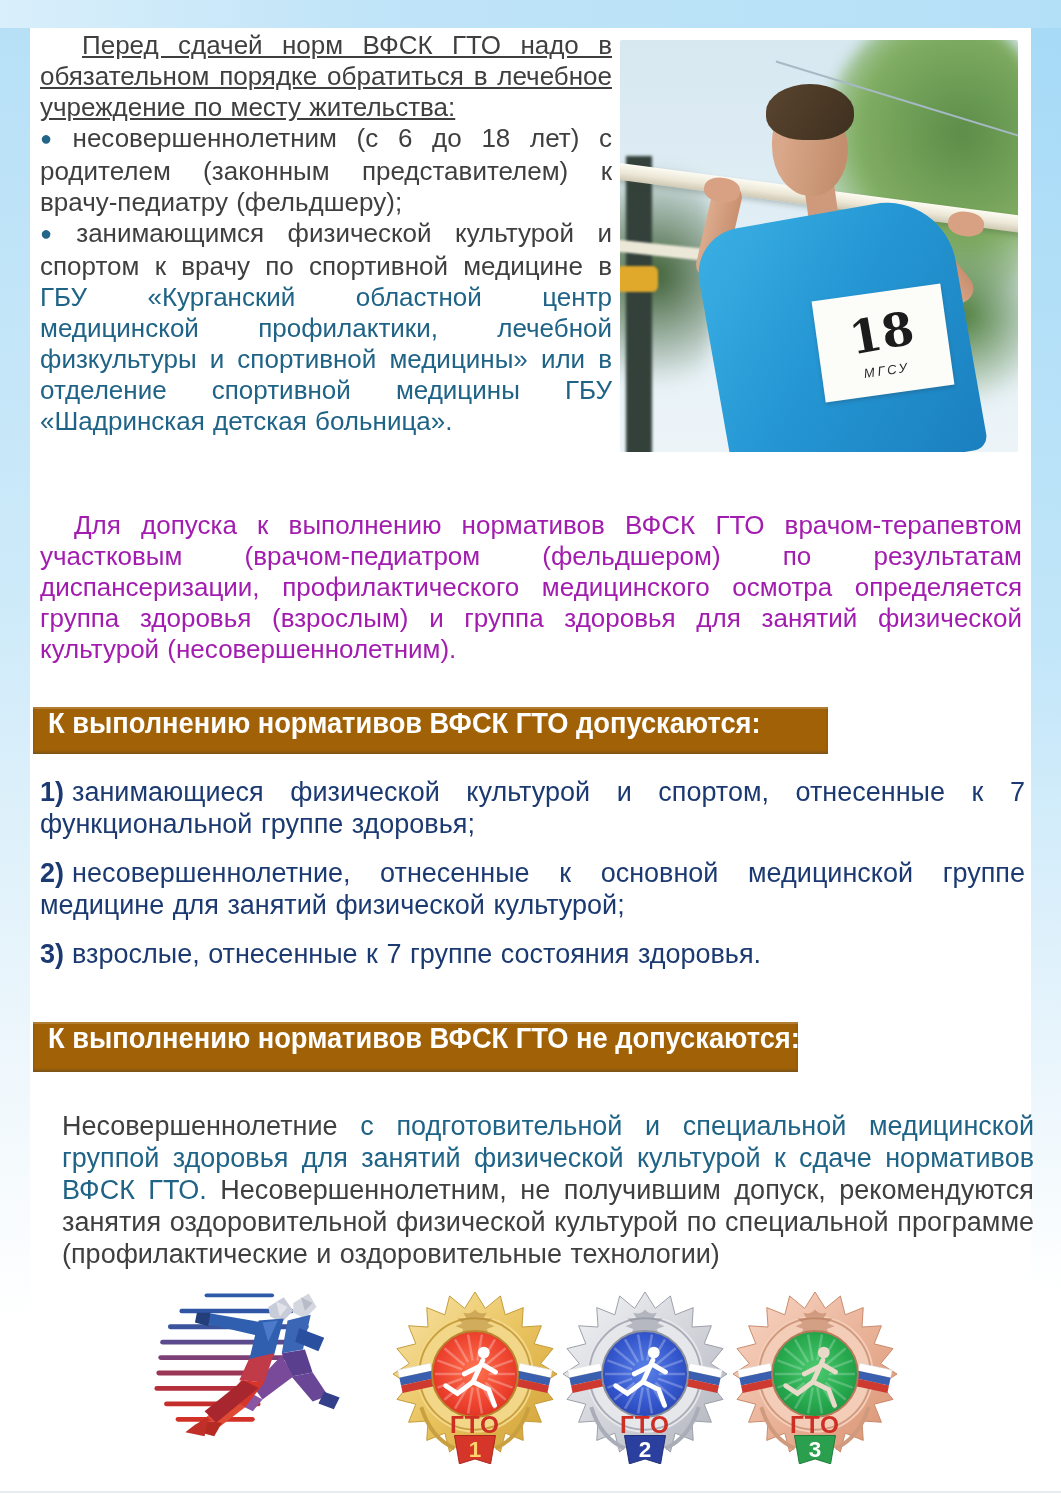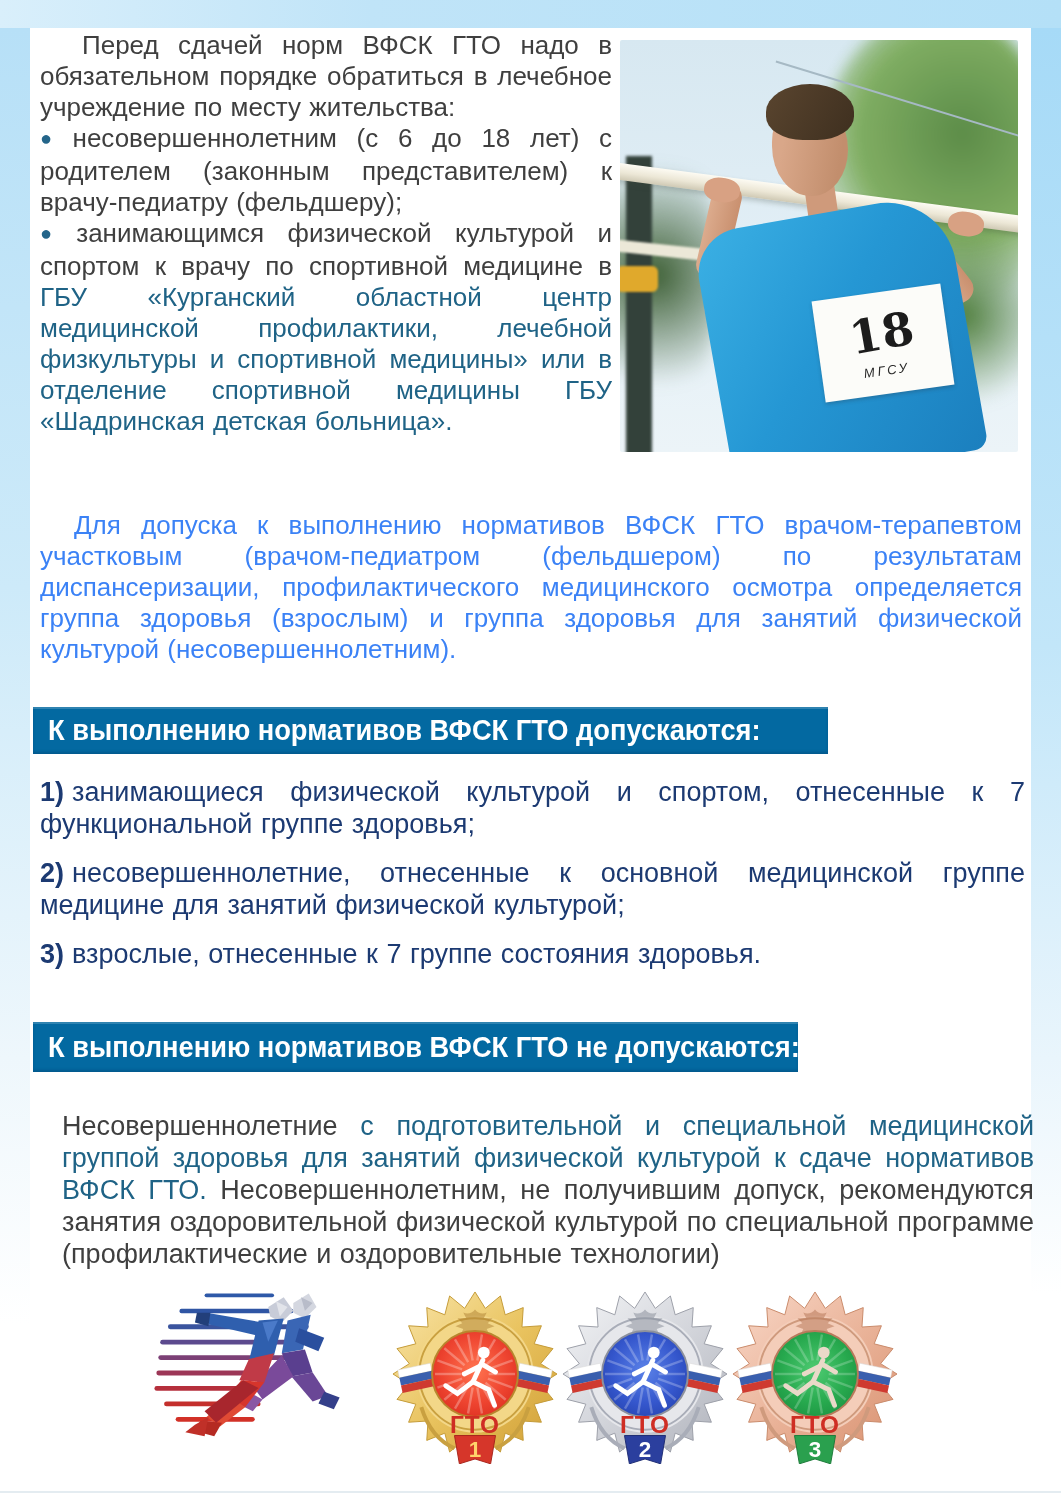--- a/index.html
+++ b/index.html
@@ -11,30 +11,30 @@
   .frame-left{position:absolute;left:0;top:28px;width:30px;height:1472px;
      background:linear-gradient(180deg,#b7e0f7 0%,#cdeaf9 38%,#eef7fc 70%,#ffffff 88%);}
   .frame-right{position:absolute;right:0;top:28px;width:30px;height:1472px;
      background:linear-gradient(180deg,#a6daf7 0%,#c2e6f9 42%,#e9f5fc 70%,#ffffff 86%);}
   .bottom-line{position:absolute;left:0;top:1491px;width:1061px;height:2px;background:#e4ecf1;}
 
   
   .intro{position:absolute;left:40px;top:30px;width:572px;color:#3f3f3f;
      font-size:26px;line-height:31px;text-align:justify;word-spacing:1px;}
   .intro p{margin:0;}
-  .indent{text-indent:42px;}
+  .indent{text-indent:42px;text-decoration:underline;}
   .dot{color:#24658a;font-size:20px;margin-right:9px;position:relative;top:-2px;}
   .blue{color:#1f6386;}
 
-  .para-access{position:absolute;left:40px;top:510px;width:982px;color:#3b82f6;
+  .para-access{position:absolute;left:40px;top:510px;width:982px;color:#a21caf;
      font-size:26px;line-height:31px;text-align:justify;text-indent:34px;margin:0;word-spacing:1px;}
 
-  .banner{position:absolute;left:33px;height:47px;background:#0369a1;
+  .banner{position:absolute;left:33px;height:47px;background:#a16207;
      box-shadow:inset 0 2px 0 rgba(255,255,255,.18), inset 0 -2px 3px rgba(0,40,80,.25);
-     display:flex;align-items:center;}
+     display:flex;align-items:flex-start;}
   .banner1{top:707px;width:795px;}
   .banner2{top:1022px;width:765px;height:50px;}
   .banner span{color:#ffffff;font-weight:bold;font-size:29px;white-space:nowrap;
      display:inline-block;transform:scaleX(.94);transform-origin:0 50%;padding-left:16px;}
 
   .allowed-list{position:absolute;left:40px;top:776px;width:985px;color:#1c3a72;
      font-size:27px;line-height:32px;text-align:justify;word-spacing:1px;}
   .allowed-list p{margin:0 0 17px 0;}
   .num{font-weight:bold;margin-right:8px;}
 

